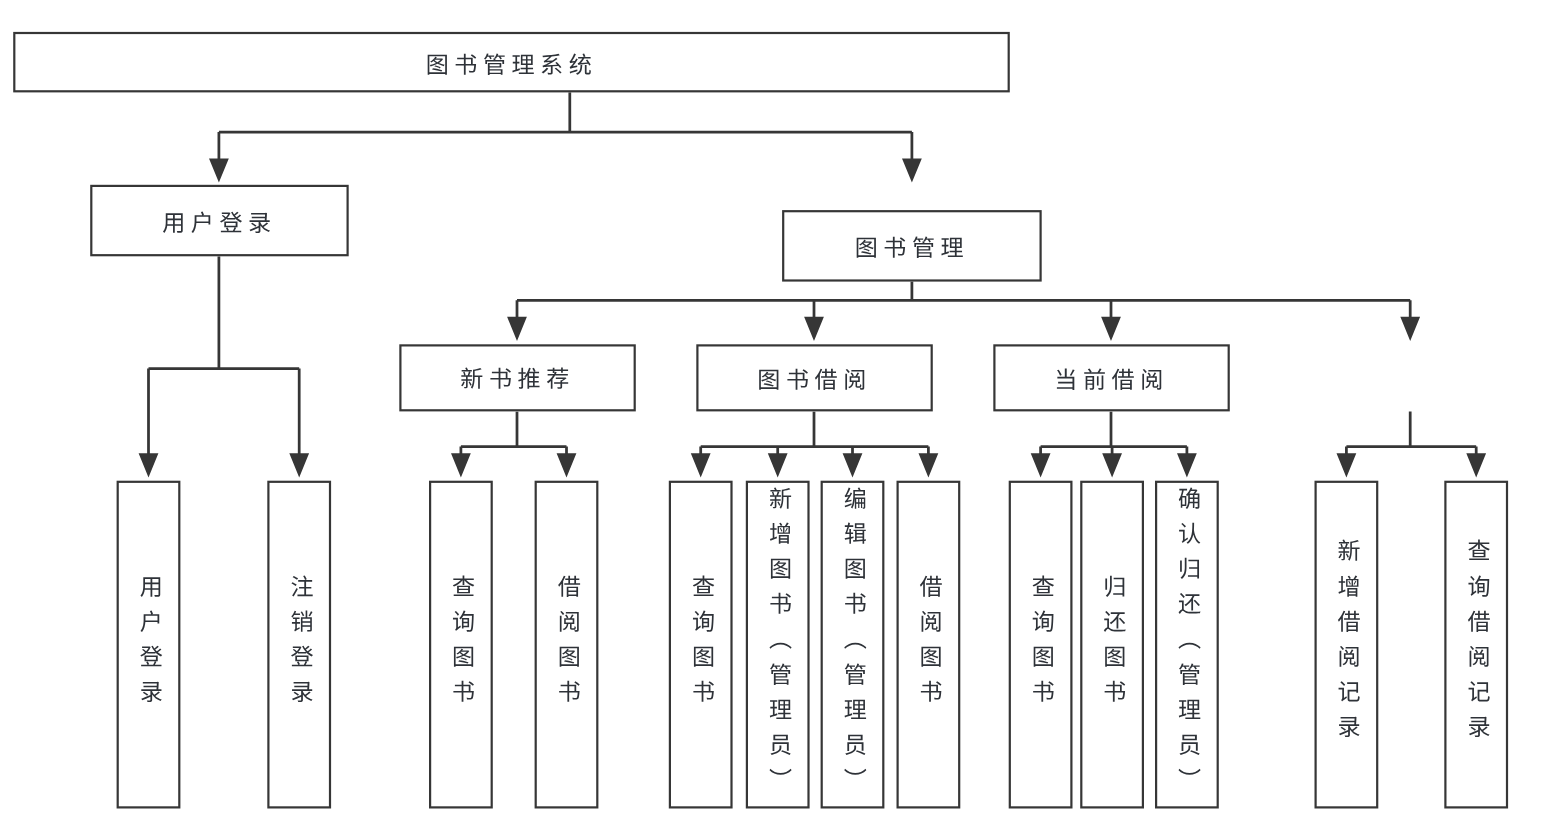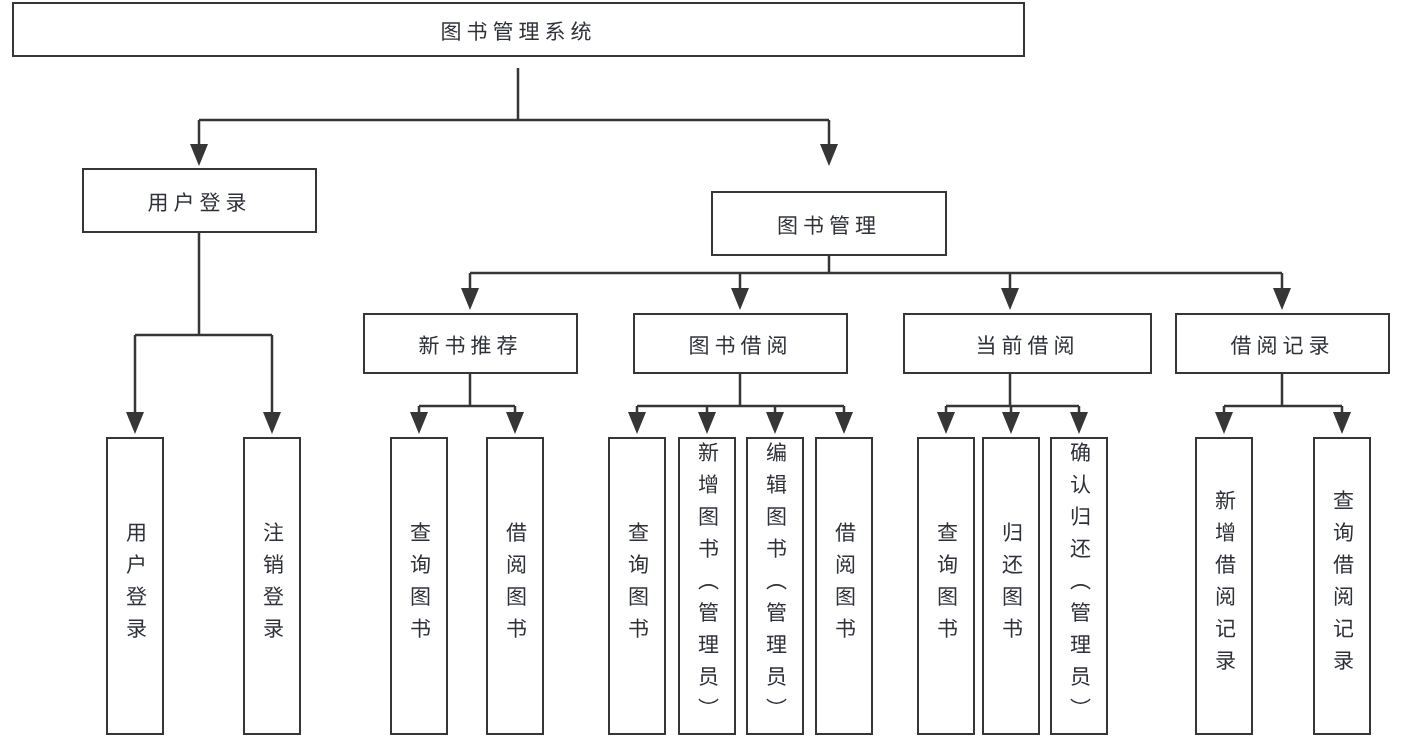--- a/index.html
+++ b/index.html
@@ -73,29 +73,28 @@
              M698 412 L716 412 L707 434 Z
              M766 412 L784 412 L775 434 Z
              M835 412 L853 412 L844 434 Z
              M937 412 L955 412 L946 434 Z
              M1002 412 L1020 412 L1011 434 Z
              M1070 412 L1088 412 L1079 434 Z
              M1215 412 L1233 412 L1224 434 Z
              M1333 412 L1351 412 L1342 434 Z"></path>
   </svg>
 
-  <div class="node" style="left:12px; top:2px; width:1013px; height:55px;">图书管理系统</div>
+  <div class="node" style="left:12px; top:29px; width:906px; height:55px;">图书管理系统</div>
 
   <div class="node" style="left:82px; top:168px; width:235px; height:65px;">用户登录</div>
   <div class="node" style="left:711px; top:168px; width:236px; height:65px;margin-top:23px;">图书管理</div>
 
   <div class="node" style="left:363px; top:313px; width:215px; height:61px;font-family:Liberation Mono, monospace;">新书推荐</div>
   <div class="node" style="left:633px; top:313px; width:215px; height:61px;text-align:right;">图书借阅</div>
-  <div class="node" style="left:903px; top:313px; width:249px; height:61px;">当前借阅</div>
-  <div class="node" style="left:1175px; top:313px; width:215px; height:61px;">借阅记录</div>
+  <div class="node" style="left:903px; top:313px; width:215px; height:61px;">当前借阅</div>
 
   <div class="node vnode" style="left:106px; top:437px; width:58px; height:298px;">用户登录</div>
   <div class="node vnode" style="left:243px; top:437px; width:58px; height:298px;">注销登录</div>
 
   <div class="node vnode" style="left:390px; top:437px; width:58px; height:298px;">查询图书</div>
   <div class="node vnode" style="left:486px; top:437px; width:58px; height:298px;">借阅图书</div>
 
   <div class="node vnode" style="left:608px; top:437px; width:58px; height:298px;">查询图书</div>
   <div class="node vnode" style="left:678px; top:437px; width:58px; height:298px;">新增图书（管理员）</div>
   <div class="node vnode" style="left:746px; top:437px; width:58px; height:298px;">编辑图书（管理员）</div>

